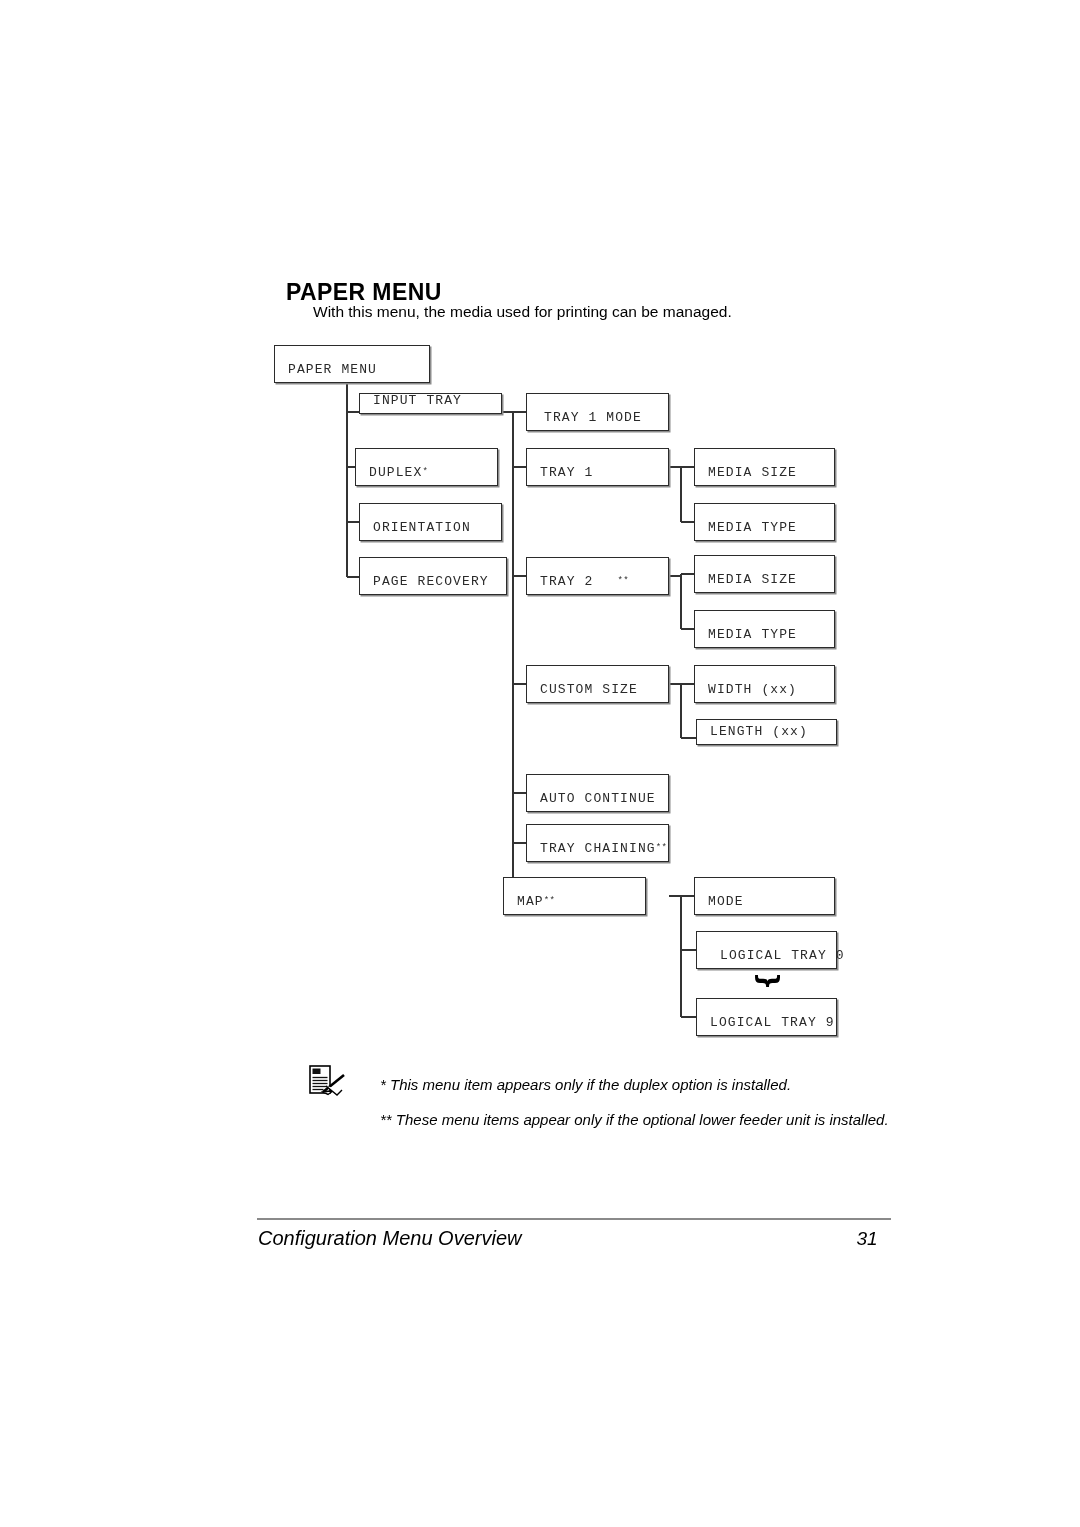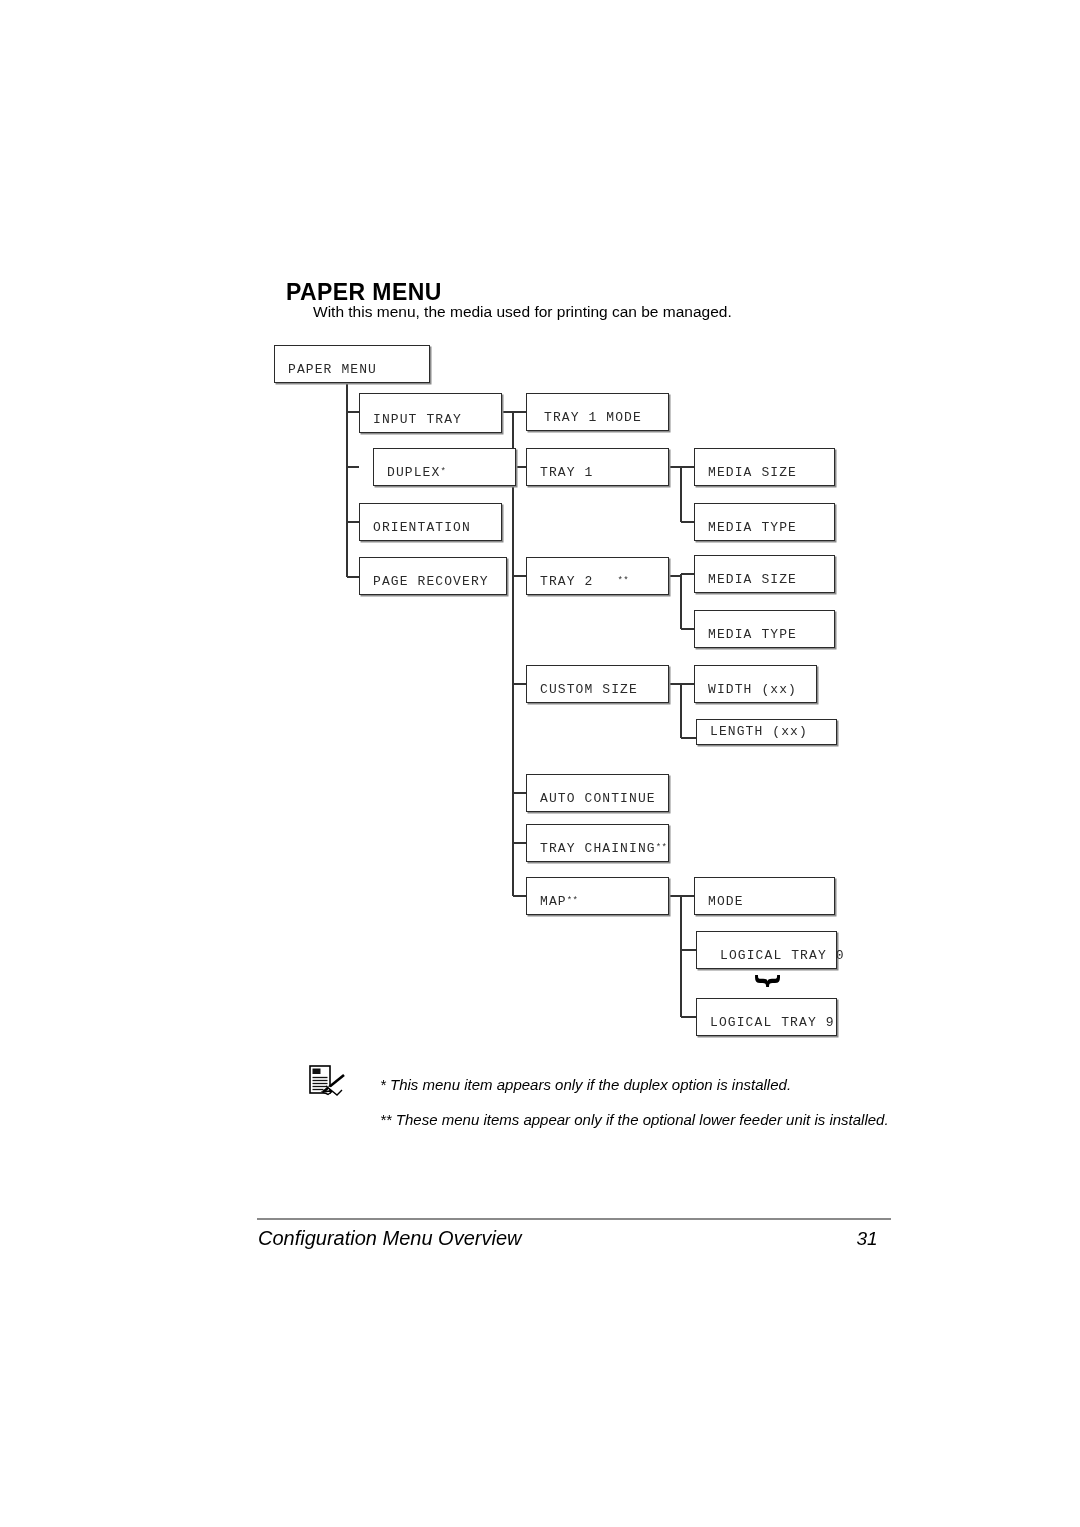--- a/index.html
+++ b/index.html
@@ -201,24 +201,24 @@
         <path d="M681,896 L694,896"></path>
         <path d="M681,950 L696,950"></path>
         <path d="M681,1017 L696,1017"></path>
       </g>
     </svg>
 
     <div class="node" style="left:274px; top:345px; width:156px; height:38px;">
       <span>PAPER MENU</span>
     </div>
 
-    <div class="node" style="left:359px; top:393px; width:143px; height:40px;text-align:right;">
+    <div class="node" style="left:359px; top:393px; width:143px; height:21px;text-align:right;">
       <span>INPUT TRAY</span>
     </div>
-    <div class="node" style="left:373px; top:448px; width:143px; height:38px;">
+    <div class="node" style="left:355px; top:448px; width:143px; height:38px;">
       <span>DUPLEX</span>
         <span class="sup">*</span>
     </div>
     <div class="node" style="left:359px; top:503px; width:143px; height:38px;">
       <span>ORIENTATION</span>
     </div>
     <div class="node" style="left:359px; top:557px; width:148px; height:38px;">
       <span>PAGE RECOVERY</span>
     </div>
 
@@ -235,38 +235,38 @@
     <div class="node" style="left:526px; top:665px; width:143px; height:38px;">
       <span>CUSTOM SIZE</span>
     </div>
     <div class="node" style="left:526px; top:774px; width:143px; height:38px;">
       <span>AUTO CONTINUE</span>
     </div>
     <div class="node" style="left:526px; top:824px; width:143px; height:38px;">
       <span>TRAY CHAINING</span>
         <span class="sup">**</span>
     </div>
-    <div class="node" style="left:526px; top:877px; width:143px; height:38px;">
+    <div class="node" style="left:503px; top:877px; width:143px; height:38px;">
       <span>MAP</span>
         <span class="sup">**</span>
     </div>
 
     <div class="node" style="left:694px; top:448px; width:141px; height:38px;">
       <span>MEDIA SIZE</span>
     </div>
     <div class="node" style="left:694px; top:503px; width:141px; height:38px;">
       <span>MEDIA TYPE</span>
     </div>
     <div class="node" style="left:694px; top:555px; width:141px; height:38px;">
       <span>MEDIA SIZE</span>
     </div>
     <div class="node" style="left:694px; top:610px; width:141px; height:38px;">
       <span>MEDIA TYPE</span>
     </div>
-    <div class="node" style="left:694px; top:665px; width:123px; height:38px;align-items:flex-end;">
+    <div class="node" style="left:694px; top:665px; width:141px; height:38px;align-items:flex-end;">
       <span>WIDTH (xx)</span>
     </div>
     <div class="node" style="left:696px; top:719px; width:141px; height:26px;">
       <span>LENGTH (xx)</span>
     </div>
     <div class="node" style="left:694px; top:877px; width:141px; height:38px;">
       <span>MODE</span>
     </div>
     <div class="node" style="left:696px; top:931px; width:141px; height:38px;padding-left:23px;">
       <span>LOGICAL TRAY 0</span>

